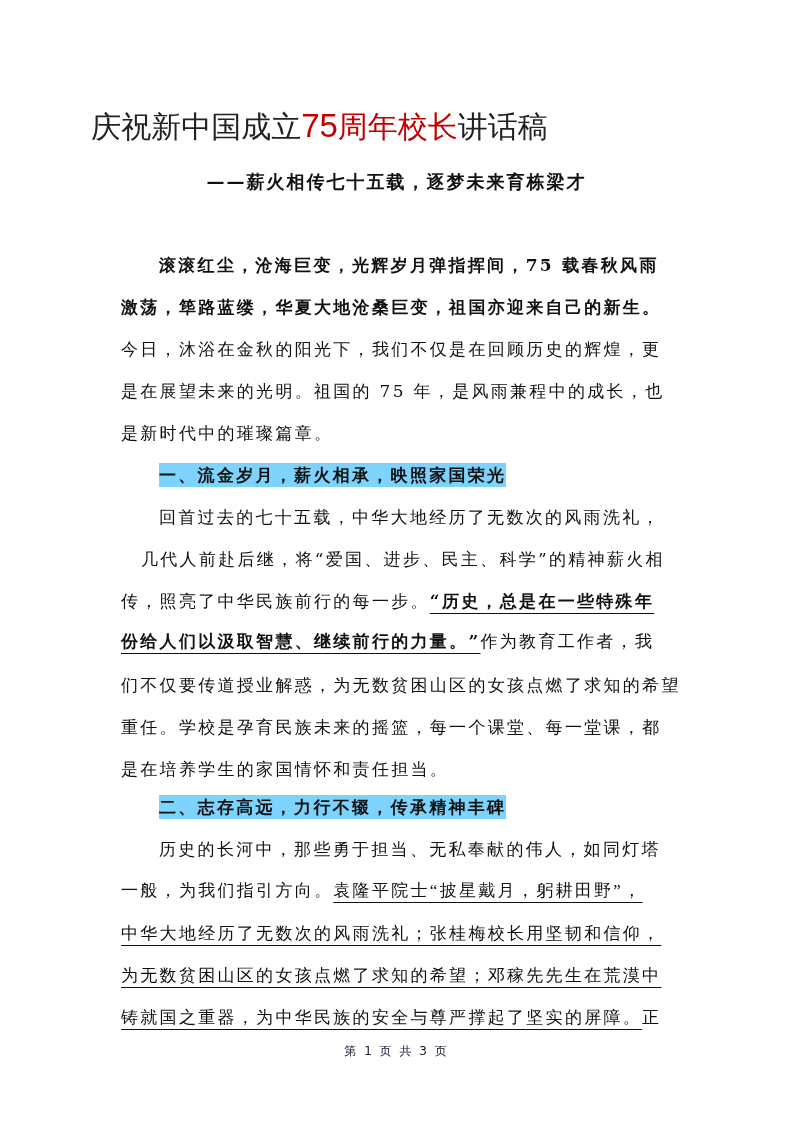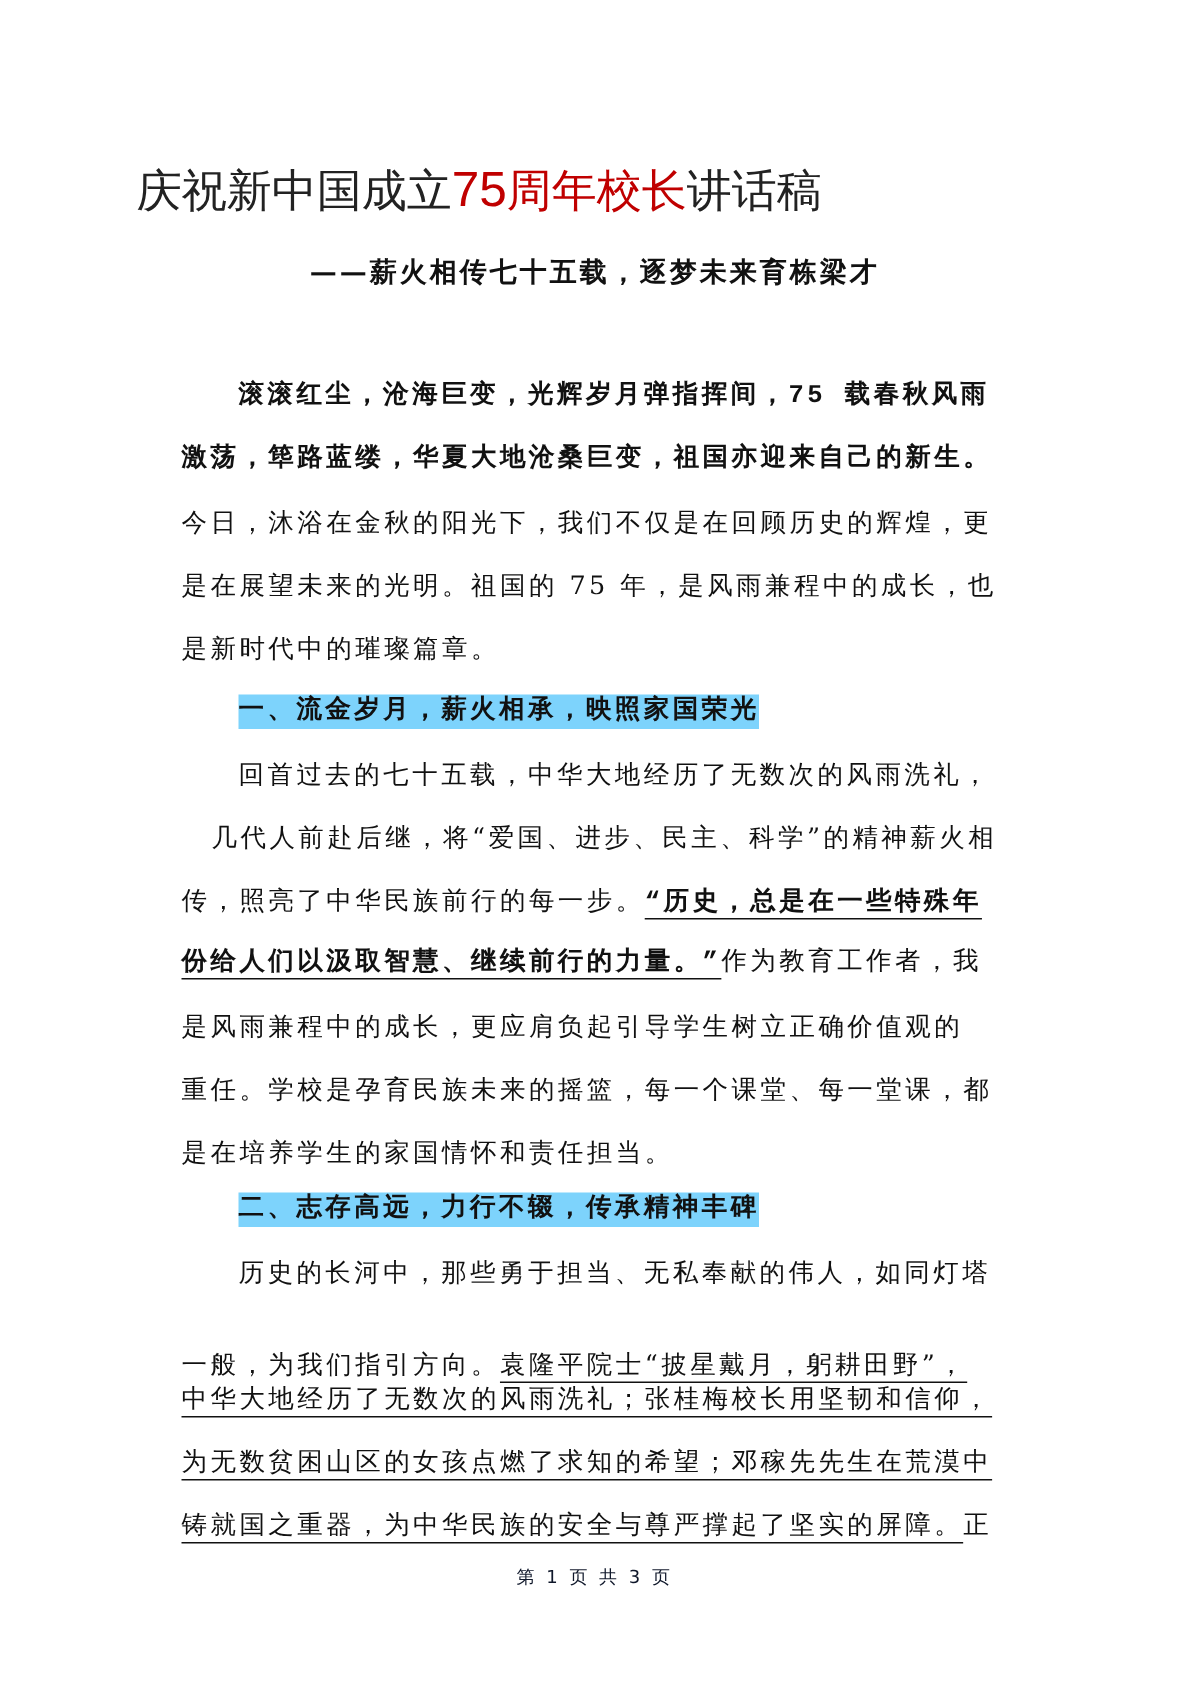--- a/index.html
+++ b/index.html
@@ -8,21 +8,21 @@
   .page { position: absolute; left: 0; top: 0; width: 793px; height: 1122px; }
   .title { position: absolute; left: 0; width: 639px; top: 104px; text-align: center;
            font-size: 30px; line-height: 44px; letter-spacing: 0px; color: #222; }
   .title .red { color: #c00000; }
   .title .num { font-family: "Liberation Sans", sans-serif; font-size: 33px; }
   .subtitle { position: absolute; left: 0; width: 793px; top: 168px; text-align: center;
               font-size: 18px; font-weight: bold; line-height: 28px; letter-spacing: 2px; }
   .line { position: absolute; left: 121px; width: 552px; font-size: 17px; line-height: 26px;
           white-space: nowrap; letter-spacing: 2.3px; }
   .indent { left: 159px; }
-  .bold { font-weight: bold; font-family: Liberation Mono, monospace; }
+  .bold { font-weight: bold; }
   .hl { background: #7dd3fc; padding: 2px 0; }
   .ul { text-decoration: underline; text-underline-offset: 6px; text-decoration-thickness: 1.4px; }
   .footer { position: absolute; left: 0; width: 793px; top: 1043px; text-align: center;
             font-size: 12px; color: #0f172a; letter-spacing: 2px; font-family: "DejaVu Sans", sans-serif; }
 </style>
 </head>
 <body>
 
 <div class="page">
 
@@ -38,26 +38,26 @@
   <div class="line" style="top:336px;">今日，沐浴在金秋的阳光下，我们不仅是在回顾历史的辉煌，更</div>
   <div class="line" style="top:378px;">是在展望未来的光明。祖国的 75 年，是风雨兼程中的成长，也</div>
   <div class="line" style="top:420px;">是新时代中的璀璨篇章。</div>
 
   <div class="line indent bold" style="top:462px;"><span class="hl">一、流金岁月，薪火相承，映照家国荣光</span></div>
 
   <div class="line indent" style="top:504px;">回首过去的七十五载，中华大地经历了无数次的风雨洗礼，</div>
   <div class="line" style="top:546px;margin-left:20px;">几代人前赴后继，将“爱国、进步、民主、科学”的精神薪火相</div>
   <div class="line" style="top:588px;"><span>传，照亮了中华民族前行的每一步。</span><span class="bold ul">“历史，总是在一些特殊年</span></div>
   <div class="line" style="top:628px;"><span class="bold ul">份给人们以汲取智慧、继续前行的力量。”</span><span>作为教育工作者，我</span></div>
-  <div class="line" style="top:672px;">是风雨兼程中的成长，更应肩负起引导学生树立正确价值观的</div>
+  <div class="line" style="top:672px;">们不仅要传道授业解惑，为无数贫困山区的女孩点燃了求知的希望</div>
   <div class="line" style="top:714px;">重任。学校是孕育民族未来的摇篮，每一个课堂、每一堂课，都</div>
   <div class="line" style="top:756px;">是在培养学生的家国情怀和责任担当。</div>
 
   <div class="line indent bold" style="top:794px;"><span class="hl">二、志存高远，力行不辍，传承精神丰碑</span></div>
 
   <div class="line indent" style="top:836px;">历史的长河中，那些勇于担当、无私奉献的伟人，如同灯塔</div>
-  <div class="line" style="top:897px;"><span>一般，为我们指引方向。</span><span class="ul">袁隆平院士“披星戴月，躬耕田野”，</span></div>
+  <div class="line" style="top:878px;font-family:Liberation Serif, serif;"><span>一般，为我们指引方向。</span><span class="ul">袁隆平院士“披星戴月，躬耕田野”，</span></div>
   <div class="line ul" style="top:920px;">中华大地经历了无数次的风雨洗礼；张桂梅校长用坚韧和信仰，</div>
   <div class="line ul" style="top:962px;">为无数贫困山区的女孩点燃了求知的希望；邓稼先先生在荒漠中</div>
   <div class="line" style="top:1004px;"><span class="ul">铸就国之重器，为中华民族的安全与尊严撑起了坚实的屏障。</span><span>正</span></div>
 
   <div class="footer">第 1 页 共 3 页</div>
 </div>
 
 </body></html>

